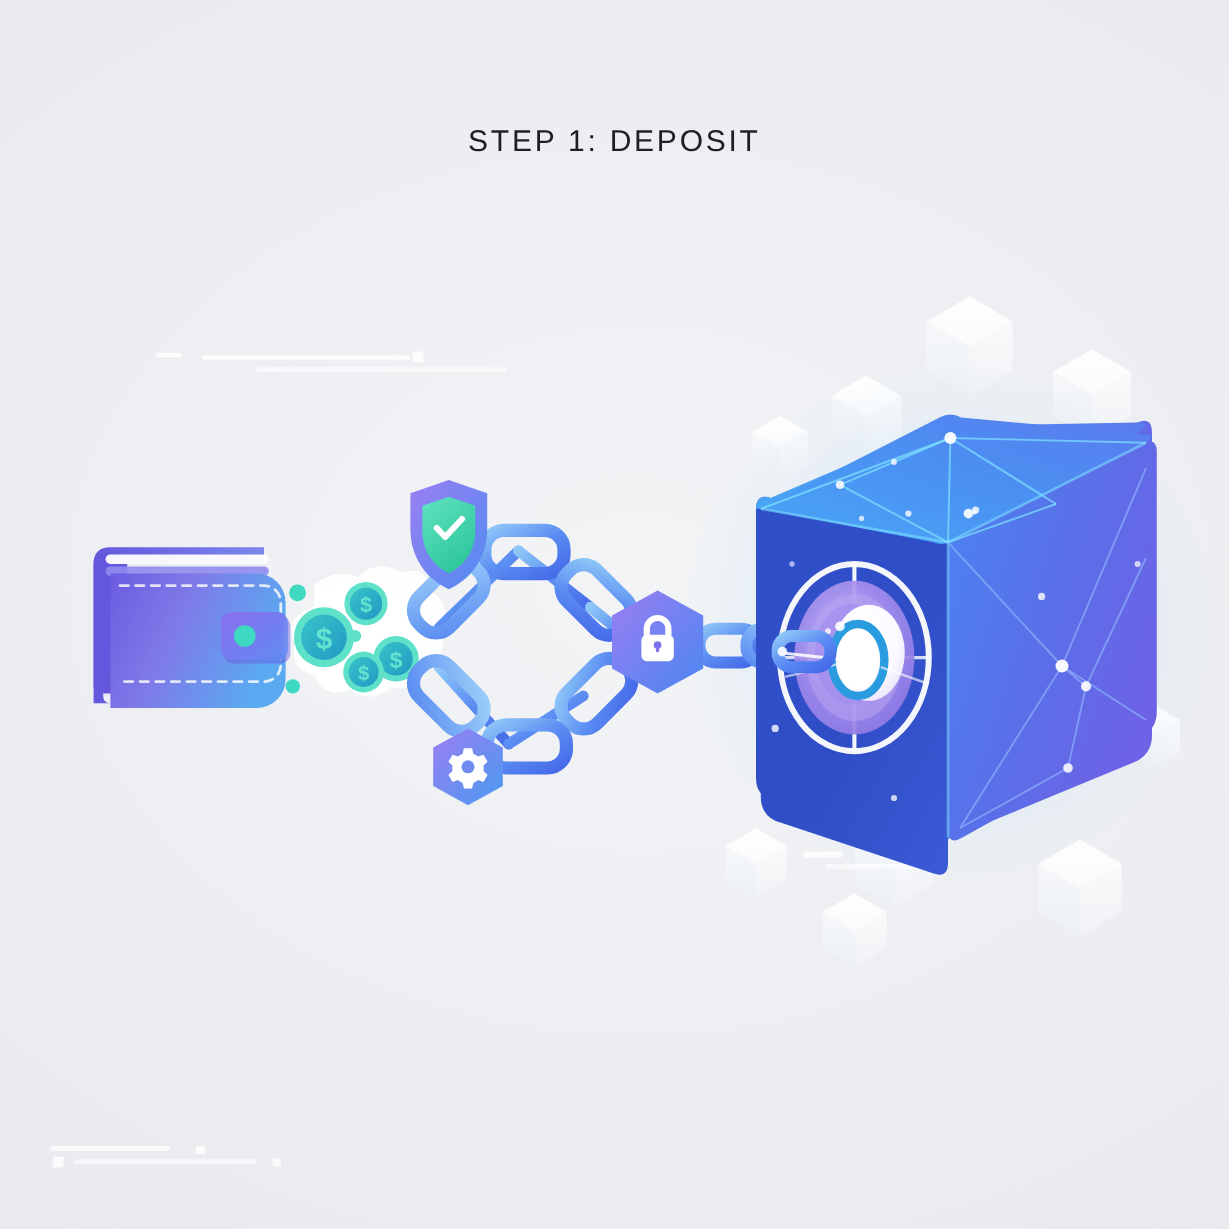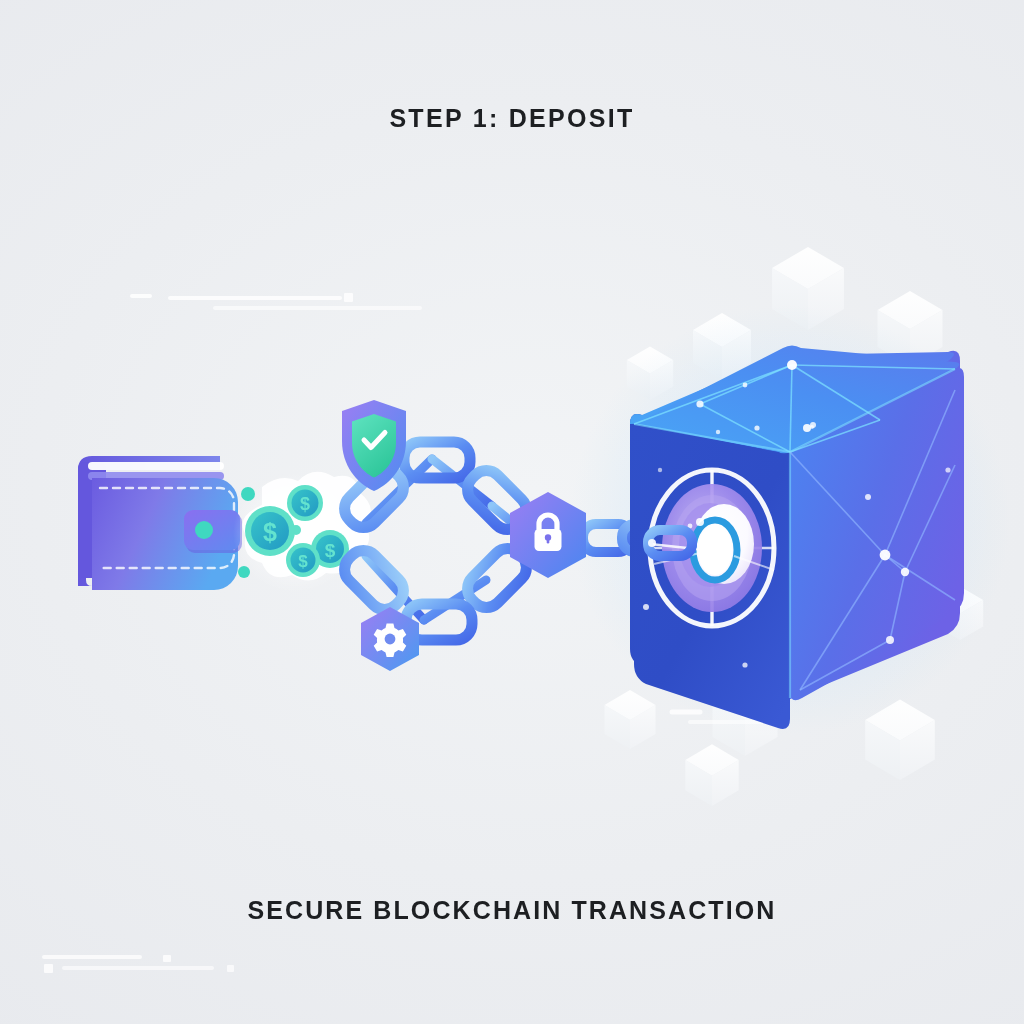--- a/index.html
+++ b/index.html
@@ -17,21 +17,21 @@
     overflow:hidden;
   }
   .layer{position:absolute;inset:0;}
   svg.layer{display:block;}
 
   .caption{
     position:absolute;
     left:0;right:0;
     text-align:center;
     color:#1d1f22;
-    font-weight:700;
+    font-weight:400;
     white-space:nowrap;
   }
   #title-text{
     top:104px;
     font-size:25px;
     letter-spacing:2.3px;
   }
   #footer-text{
     top:896px;
     font-size:25px;
@@ -458,15 +458,14 @@
 
       <g>
         <rect x="648" y="530" width="44" height="26" rx="12" fill="none" stroke="url(#chainGrad)" stroke-width="10"></rect>
         <circle cx="652" cy="543" r="4" fill="#ffffff" opacity="0.9"></circle>
       </g>
     </g>
   </svg>
 
   <div class="caption" id="title-text">STEP 1: DEPOSIT</div>
 
-  <div class="caption" id="footer-text">SECURE BLOCKCHAIN TRANSACTION</div>
 
 </div>
 
 </body></html>

